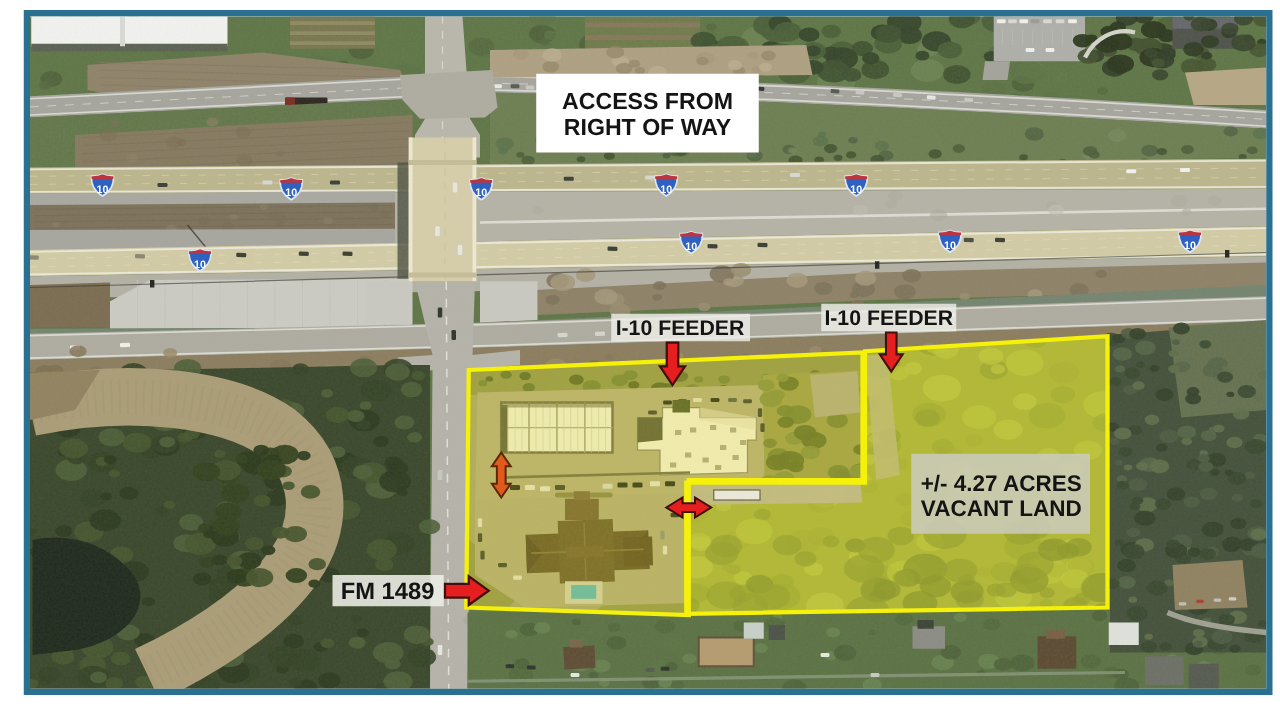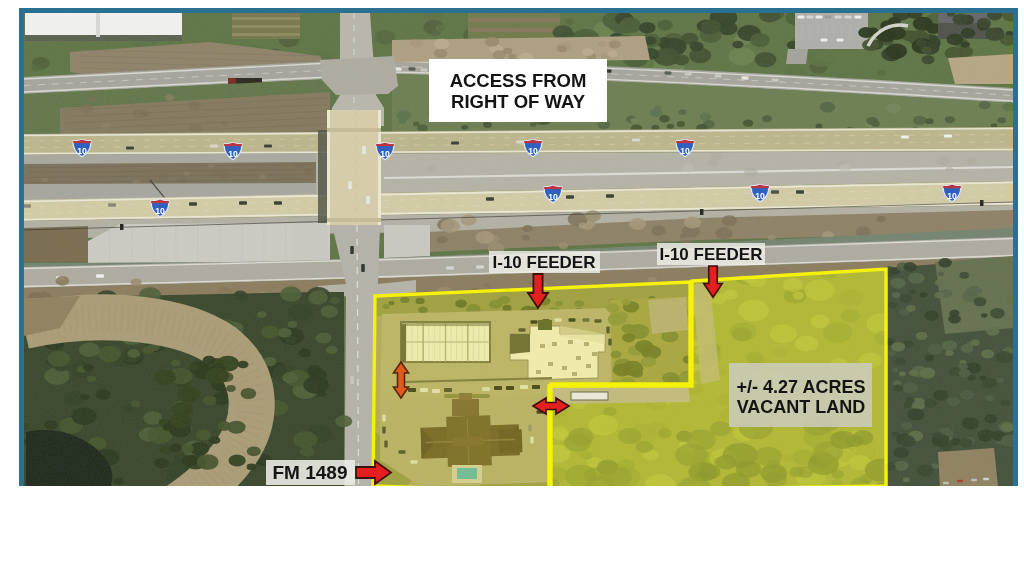--- a/index.html
+++ b/index.html
@@ -1,15 +1,15 @@
 <!DOCTYPE html>
 <html><head><meta charset="utf-8">
 <style>
 html,body{margin:0;padding:0;background:#ffffff;}
-#wrap{position:relative;width:1024px;height:486px;background:#0f766e;font-family:"Liberation Sans",sans-serif;}
+#wrap{position:relative;width:1024px;height:576px;background:#0f766e;font-family:"Liberation Sans",sans-serif;}
 svg{position:absolute;left:0;top:0;}
 </style></head><body>
 <div id="wrap">
 <svg width="1024" height="576" viewBox="0 0 1024 576">
 <defs>
 <clipPath id="photo">
           <rect x="24" y="13" width="989" height="538"></rect>
         </clipPath>
 <clipPath id="lpClip">
           <polygon points="375,296 690,282 690,384 551,384 551,492 373,486"></polygon>

